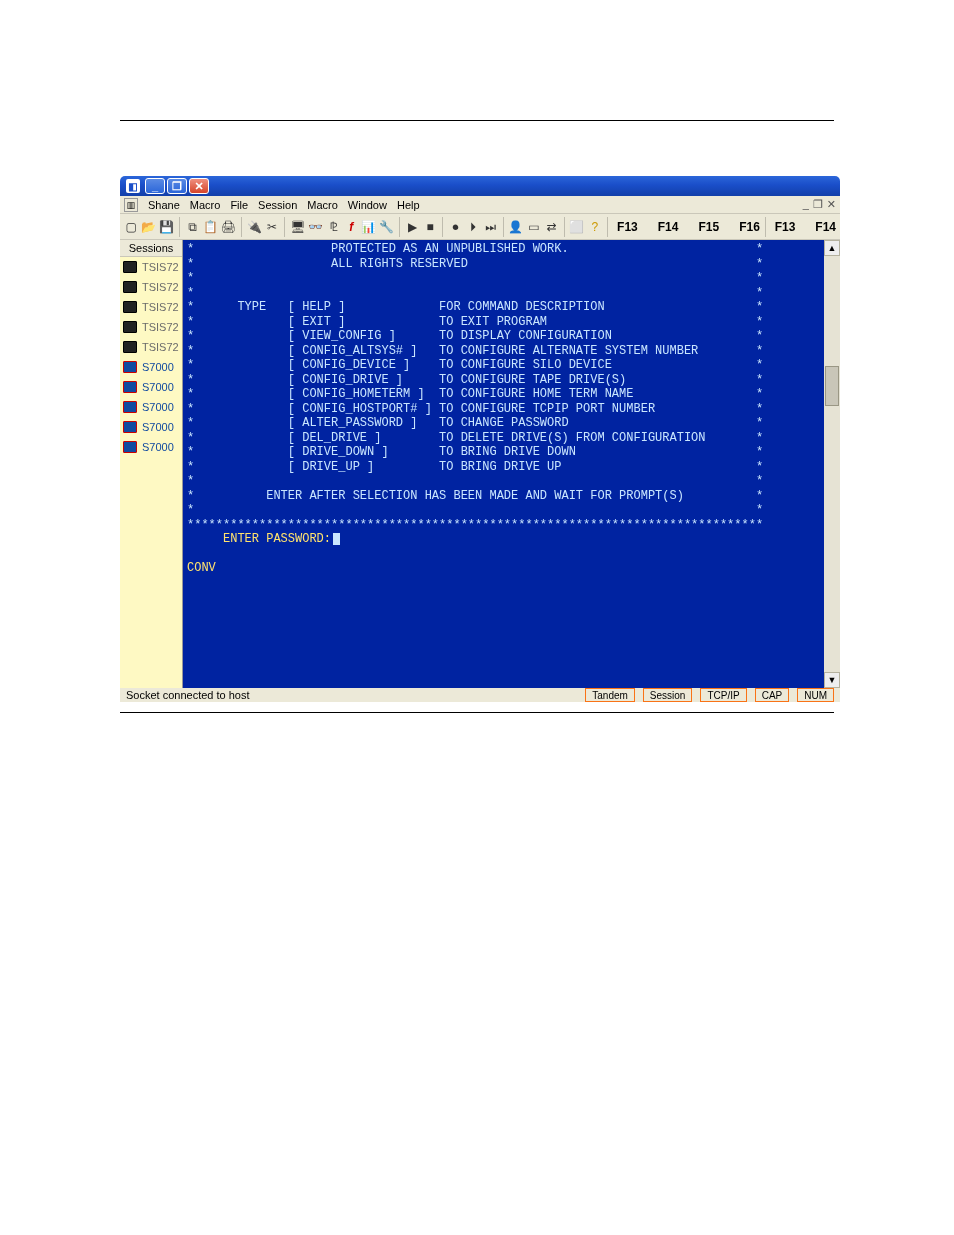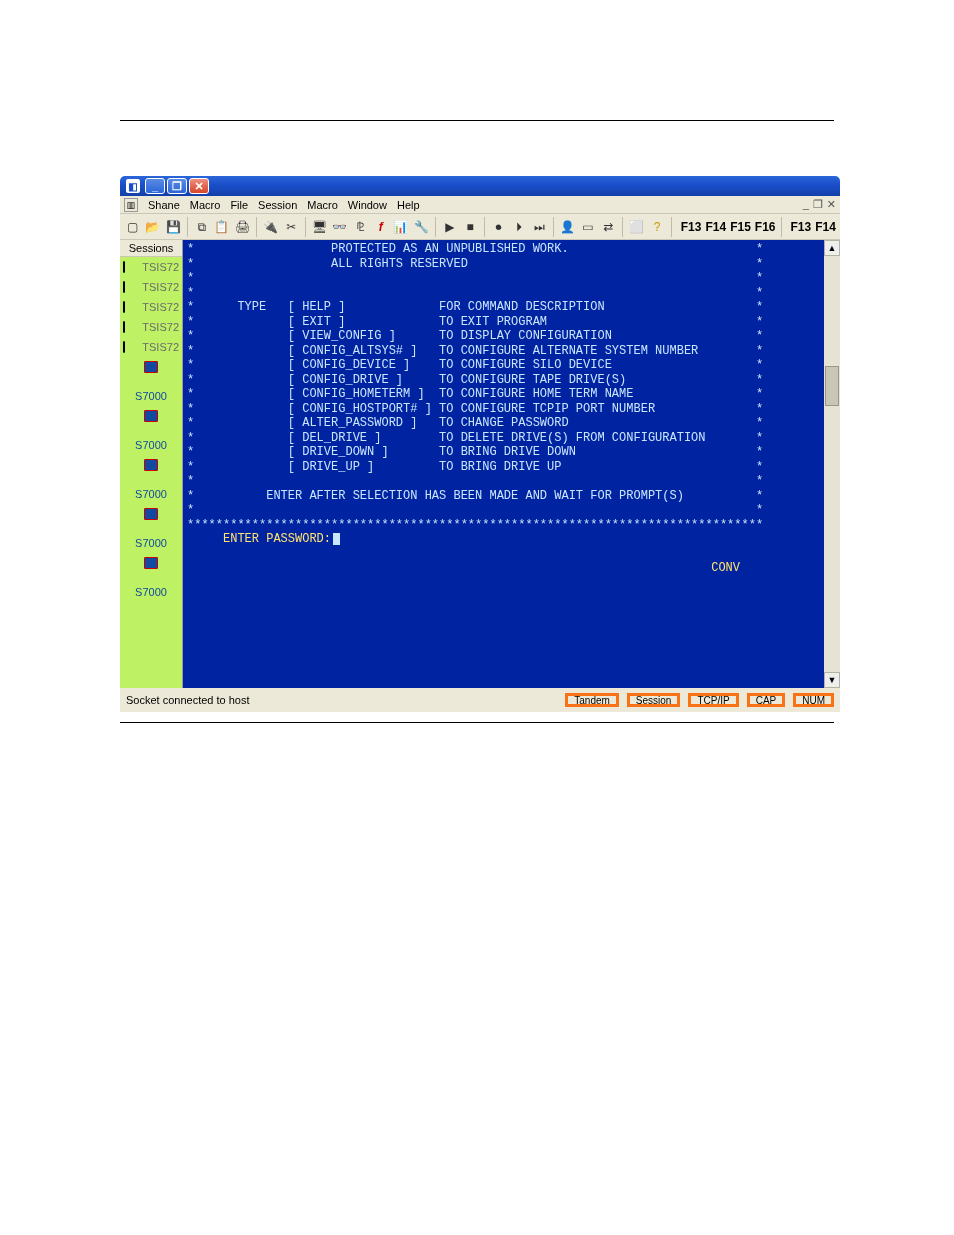--- a/index.html
+++ b/index.html
@@ -96,52 +96,52 @@
     font-size: 12px;
     color:#333;
   }
   .tb-sep { width:1px; height:20px; background:#bfbcae; margin:0 2px;}
   .fkey-labels {
     margin-left: 4px;
     font-weight: bold;
     font-size: 12px;
     color:#000;
     display:flex;
-    gap:4px;
+    gap:20px;
   }
   .main-area {
     display:flex;
     height: 448px;
     background:#0023a1;
     position: relative;
   }
   .sessions-panel {
     width: 63px;
-    background:#bef264;
+    background:#fef9c3;
     border-right:1px solid #999;
     display:flex;
     flex-direction:column;
   }
   .sessions-header {
     background:#ece9d8;
     color:#000;
     text-align:center;
     padding:2px 0;
     font-size:11px;
     border-bottom:1px solid #cac7b9;
   }
   .session-item {
     display:flex;
     align-items:center;
-    gap:17px;
+    gap:5px;
     padding:4px 3px;
     color:#6b6b6b;
     font-size:11px;
   }
-  .session-item.active { color:#114aa0;flex-direction:column; }
+  .session-item.active { color:#114aa0; }
   .session-icon {
     width:14px;height:12px;
     background:#222;
     border:1px solid #000;
     border-radius:1px;
     position:relative;
   }
   .session-item.active .session-icon{border-color:#c00;background:#114aa0;}
   .terminal {
     flex:1;
@@ -162,29 +162,29 @@
     width:16px;
     background:#ddd9c9;
     display:flex;
     flex-direction:column;
   }
   .sb-btn{height:16px;background:#eee;border:1px solid #b5b29f;display:flex;align-items:center;justify-content:center;font-size:9px;}
   .sb-track{flex:1;background:#e6e3d4;position:relative;}
   .sb-thumb{position:absolute;top:110px;left:1px;right:1px;height:40px;background:#c9c6b8;border:1px solid #9a9784;}
   .statusbar-2 {
     background:#ece9d8;
-    height:24px;
+    height:14px;
     display:flex;
     align-items:center;
     padding: 0 6px;
     color:#000;
     gap:8px;
   }
   .statusbar-2 .spacer{flex:1;}
-  .status-cell{border:3px solid #f97316;padding:0 6px;height:14px;display:flex;align-items:center;font-size:10px;}
+  .status-cell{border:1px solid #f97316;padding:0 6px;height:14px;display:flex;align-items:center;font-size:10px;}
 </style>
 </head>
 <body>
 
 <div class="page-wrap">
   <div class="hr"></div>
 
   <div class="app-window">
 
     <div class="titlebar">
@@ -320,21 +320,21 @@
 *             [ CONFIG_HOSTPORT# ] TO CONFIGURE TCPIP PORT NUMBER              *
 *             [ ALTER_PASSWORD ]   TO CHANGE PASSWORD                          *
 *             [ DEL_DRIVE ]        TO DELETE DRIVE(S) FROM CONFIGURATION       *
 *             [ DRIVE_DOWN ]       TO BRING DRIVE DOWN                         *
 *             [ DRIVE_UP ]         TO BRING DRIVE UP                           *
 *                                                                              *
 *          ENTER AFTER SELECTION HAS BEEN MADE AND WAIT FOR PROMPT(S)          *
 *                                                                              *
 ********************************************************************************
 <span class="term-input-line"><span class="term-yellow">ENTER PASSWORD:</span><span class="term-cursor"></span></span>
-<span style="display:block;text-align:right;padding-right:80px;color:#ffe36e;">CONV</span></div>
+<span style="display:block;padding-right:80px;color:#ffe36e;">CONV</span></div>
 
       <div class="scrollbar">
         <div class="sb-btn">▲</div>
         <div class="sb-track">
           <div class="sb-thumb"></div>
         </div>
         <div class="sb-btn">▼</div>
       </div>
     </div>
 

